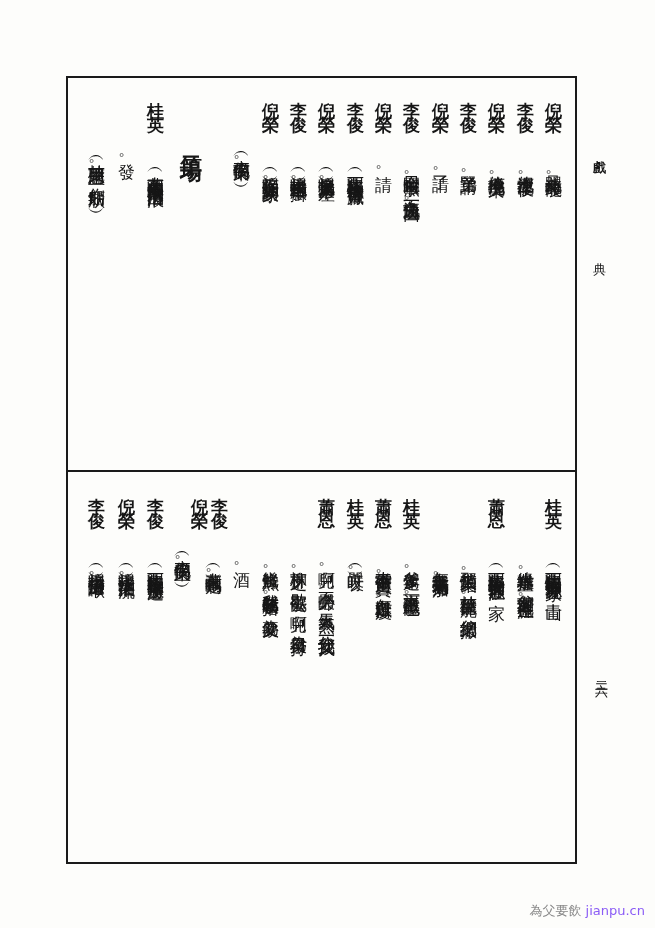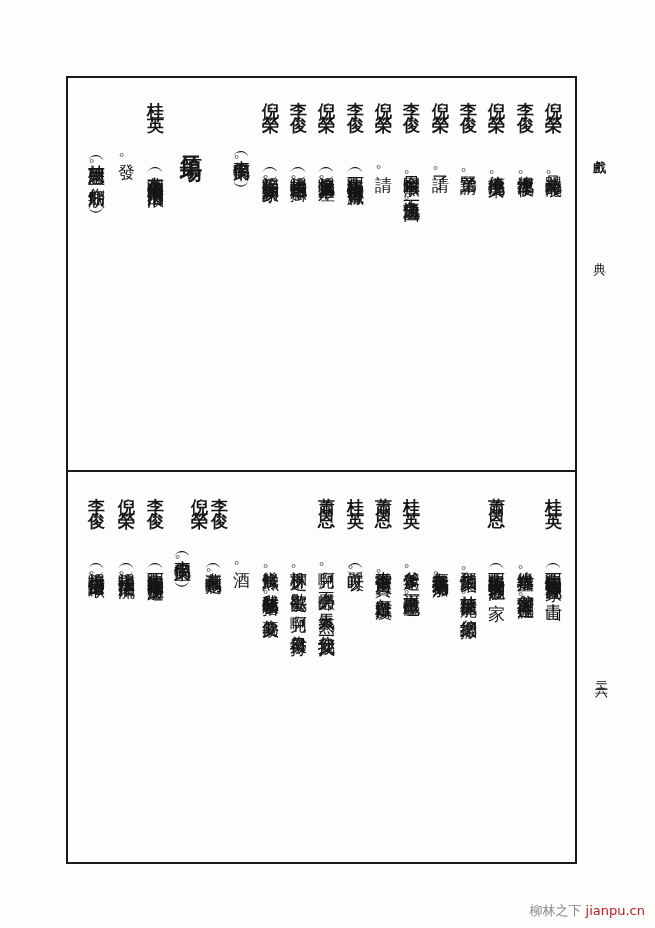--- a/index.html
+++ b/index.html
@@ -21,21 +21,21 @@
     font-size: 17px; line-height: 20px; letter-spacing: 1px; white-space: nowrap;
   }
   .spk { font-weight: bold; font-size: 17px; letter-spacing: 14px; }
   .spk2 { font-weight: bold; font-size: 17px; letter-spacing: 14px; }
   .heading { font-size: 22px; letter-spacing: 2px; font-weight: bold; }
   .margin-text { position: absolute; writing-mode: vertical-rl; font-size: 13px; }
   .watermark {
     position: absolute; right: 10px; bottom: 8px; font-size: 13px; color: #888;
     font-family: "DejaVu Sans", sans-serif;
   }
-  .watermark .site { color: #b91c1c; }
+  .watermark .site { color: #8b5cf6; }
 </style>
 </head>
 <body>
 
 <div class="frame"></div>
 <div class="divider"></div>
 
 <div class="margin-text" style="left:590px;top:150px;font-weight:bold;">戲</div>
 <div class="margin-text" style="left:590px;top:252px;">典</div>
 <div class="margin-text" style="left:592px;top:672px;letter-spacing:1px;">二三六</div>
@@ -115,15 +115,15 @@
 <div class="col spk" style="left:146px;top:484px;">李俊</div>
 <div class="col" style="left:146px;top:558px;">（唱西皮搖板）閑來無事江邊遊。</div>
 
 <div class="col spk" style="left:117px;top:484px;">倪榮</div>
 <div class="col" style="left:117px;top:558px;">（接唱）江水滔滔往東流。</div>
 
 <div class="col spk" style="left:87px;top:484px;">李俊</div>
 <div class="col" style="left:87px;top:558px;">（接唱）手搭涼篷用目瞅。</div>
 
 <div class="watermark">
-  <span>柳林之下</span>
+  <span>為父要飲</span>
   <span class="site">jianpu.cn</span>
 </div>
 
 </body></html>

